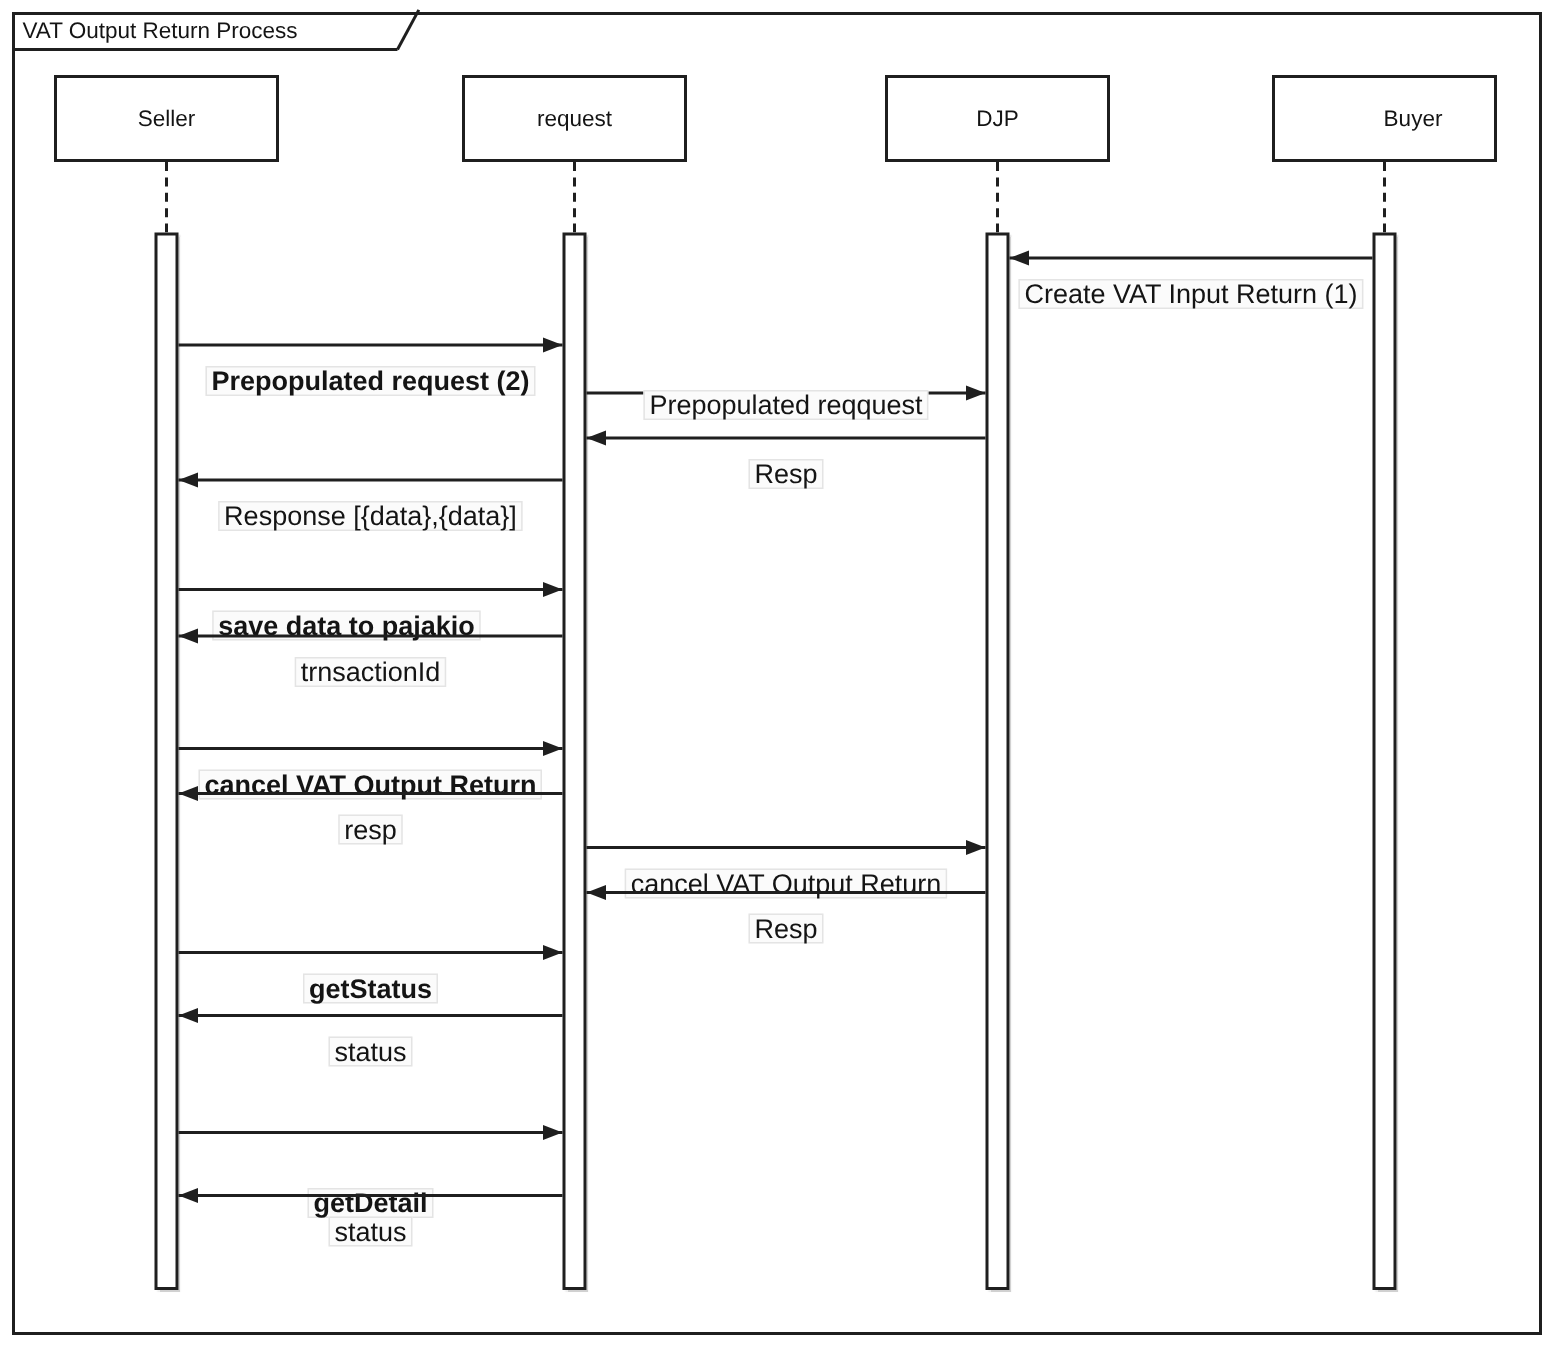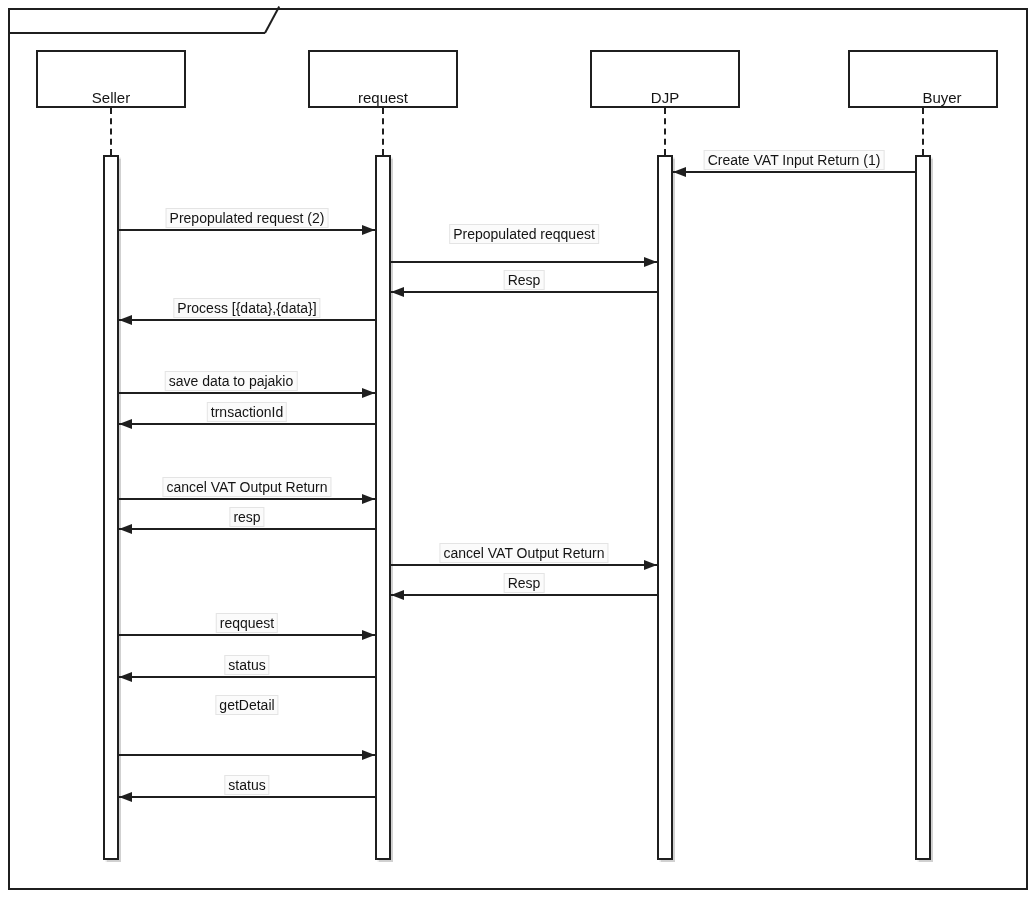--- a/index.html
+++ b/index.html
@@ -16,41 +16,44 @@
   .frame{position:absolute;left:8px;top:8px;width:1020px;height:882px;
          border:2px solid var(--line);box-sizing:border-box;background:transparent;}
 
   .tab{position:absolute;left:8px;top:8px;width:250px;height:25px;display:flex;
        align-items:center;padding-left:7px;font-size:15px;color:var(--text);box-sizing:border-box;}
   .tab-bottom{position:absolute;left:8px;top:32px;width:257px;height:2px;background:var(--line);}
   .tab-diagonal{position:absolute;left:265px;top:32px;width:30px;height:2px;background:var(--line);
                 transform:rotate(-61.7deg);transform-origin:0 50%;}
 
   .pbox{position:absolute;width:150px;height:58px;border:2px solid var(--line);
-        background:var(--bg);box-sizing:border-box;display:flex;align-items:flex-end;
+        background:var(--bg);box-sizing:border-box;display:flex;align-items:center;
         justify-content:center;font-size:15px;}
   .lifeline{position:absolute;width:0;border-left:2px dashed var(--line);}
   .abar{position:absolute;width:16px;border:2px solid var(--line);background:var(--bg);
         box-sizing:border-box;box-shadow:1.5px 1.5px 1px rgba(0,0,0,0.18);}
 
   .mline{position:absolute;height:2px;background:var(--line);}
   .ahead{position:absolute;width:0;height:0;border-top:5px solid transparent;
          border-bottom:5px solid transparent;}
   .ahead.right{border-left:13px solid var(--line);}
   .ahead.left{border-right:13px solid var(--line);}
-  .mlabel{position:absolute;transform:translateX(-50%);white-space:nowrap;font-size:14px;
+  .mlabel{position:absolute;transform:translateX(-50%);white-space:nowrap;font-size:18px;
           line-height:16px;padding:1px 3px;background:var(--label-bg);
-          border:1px solid var(--label-border);color:var(--text);}
-  .mlabel.bold{font-weight:normal;}
+          border:1px solid var(--label-border);color:var(--text);margin-top:36px;}
+  .mlabel.bold{font-weight:bold;}
 </style>
 </head>
 <body>
 
 <div class="screen">
   <div class="frame"></div>
+  <div class="tab">
+    <span>VAT Output Return Process</span>
+  </div>
   <div class="tab-bottom"></div>
   <div class="tab-diagonal"></div>
   <div id="layer">
       <div class="pbox" style="left: 36px; top: 50px;">
         <span>Seller</span>
       </div>
       <div class="lifeline" style="left: 110px; top: 108px; height: 47px;"></div>
       <div class="abar" style="left: 103px; top: 155px; height: 705px;"></div>
       <div class="pbox" style="left: 308px; top: 50px;">
         <span>request</span>
@@ -74,45 +77,45 @@
       <div class="ahead right" style="left: 362px; top: 225px;"></div>
       <div class="mlabel bold" style="left: 247px; top: 208px;">Prepopulated request (2)</div>
       <div class="mline" style="left: 391px; top: 261px; width: 266px;"></div>
       <div class="ahead right" style="left: 644px; top: 257px;"></div>
       <div class="mlabel" style="left: 524px; top: 224px;">Prepopulated reqquest</div>
       <div class="mline" style="left: 391px; top: 291px; width: 266px;"></div>
       <div class="ahead left" style="left: 391px; top: 287px;"></div>
       <div class="mlabel" style="left: 524px; top: 270px;">Resp</div>
       <div class="mline" style="left: 119px; top: 319px; width: 256px;"></div>
       <div class="ahead left" style="left: 119px; top: 315px;"></div>
-      <div class="mlabel" style="left: 247px; top: 298px;">Process [{data},{data}]</div>
+      <div class="mlabel" style="left: 247px; top: 298px;">Response [{data},{data}]</div>
       <div class="mline" style="left: 119px; top: 392px; width: 256px;"></div>
       <div class="ahead right" style="left: 362px; top: 388px;"></div>
       <div class="mlabel bold" style="left: 231px; top: 371px;">save data to pajakio</div>
       <div class="mline" style="left: 119px; top: 423px; width: 256px;"></div>
       <div class="ahead left" style="left: 119px; top: 419px;"></div>
       <div class="mlabel" style="left: 247px; top: 402px;">trnsactionId</div>
       <div class="mline" style="left: 119px; top: 498px; width: 256px;"></div>
       <div class="ahead right" style="left: 362px; top: 494px;"></div>
       <div class="mlabel bold" style="left: 247px; top: 477px;">cancel VAT Output Return</div>
       <div class="mline" style="left: 119px; top: 528px; width: 256px;"></div>
       <div class="ahead left" style="left: 119px; top: 524px;"></div>
       <div class="mlabel" style="left: 247px; top: 507px;">resp</div>
       <div class="mline" style="left: 391px; top: 564px; width: 266px;"></div>
       <div class="ahead right" style="left: 644px; top: 560px;"></div>
       <div class="mlabel" style="left: 524px; top: 543px;">cancel VAT Output Return</div>
       <div class="mline" style="left: 391px; top: 594px; width: 266px;"></div>
       <div class="ahead left" style="left: 391px; top: 590px;"></div>
       <div class="mlabel" style="left: 524px; top: 573px;">Resp</div>
       <div class="mline" style="left: 119px; top: 634px; width: 256px;"></div>
       <div class="ahead right" style="left: 362px; top: 630px;"></div>
-      <div class="mlabel bold" style="left: 247px; top: 613px;">reqquest</div>
+      <div class="mlabel bold" style="left: 247px; top: 613px;">getStatus</div>
       <div class="mline" style="left: 119px; top: 676px; width: 256px;"></div>
       <div class="ahead left" style="left: 119px; top: 672px;"></div>
       <div class="mlabel" style="left: 247px; top: 655px;">status</div>
       <div class="mline" style="left: 119px; top: 754px; width: 256px;"></div>
       <div class="ahead right" style="left: 362px; top: 750px;"></div>
-      <div class="mlabel bold" style="left: 247px; top: 695px;">getDetail</div>
+      <div class="mlabel bold" style="left: 247px; top: 756px;">getDetail</div>
       <div class="mline" style="left: 119px; top: 796px; width: 256px;"></div>
       <div class="ahead left" style="left: 119px; top: 792px;"></div>
       <div class="mlabel" style="left: 247px; top: 775px;">status</div>
     </div>
 </div>
 
 </body></html>

